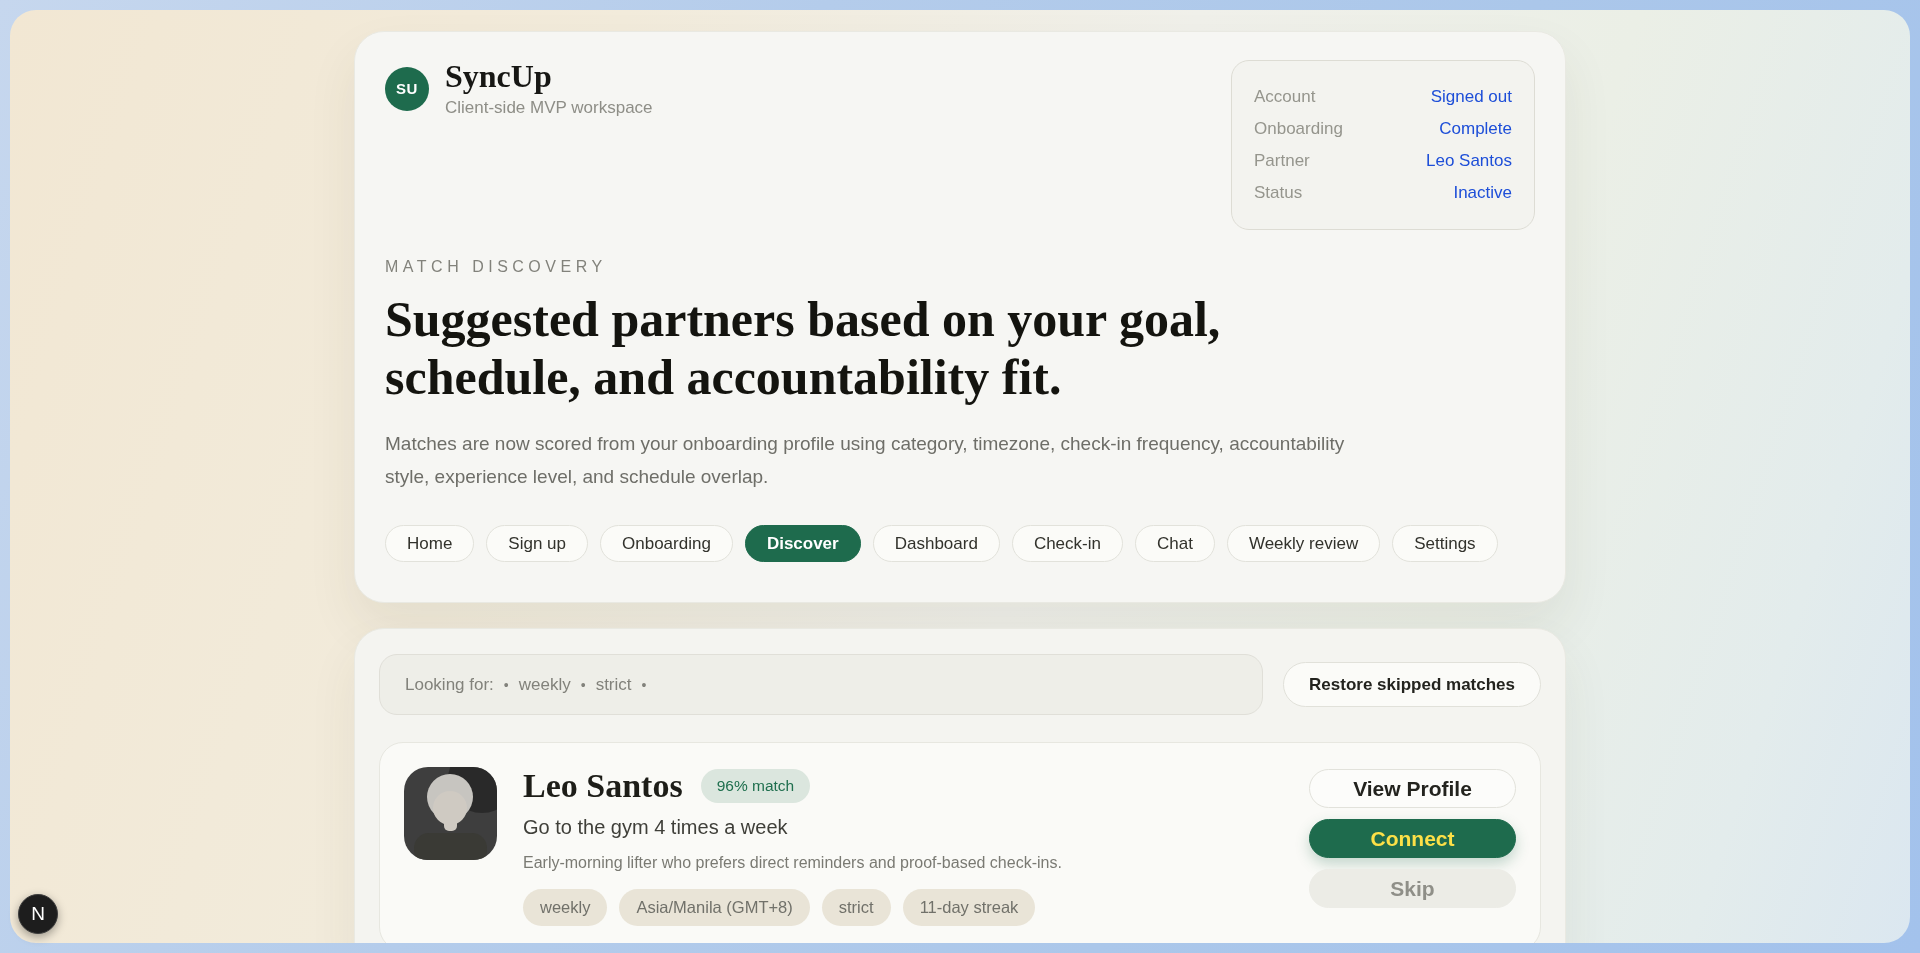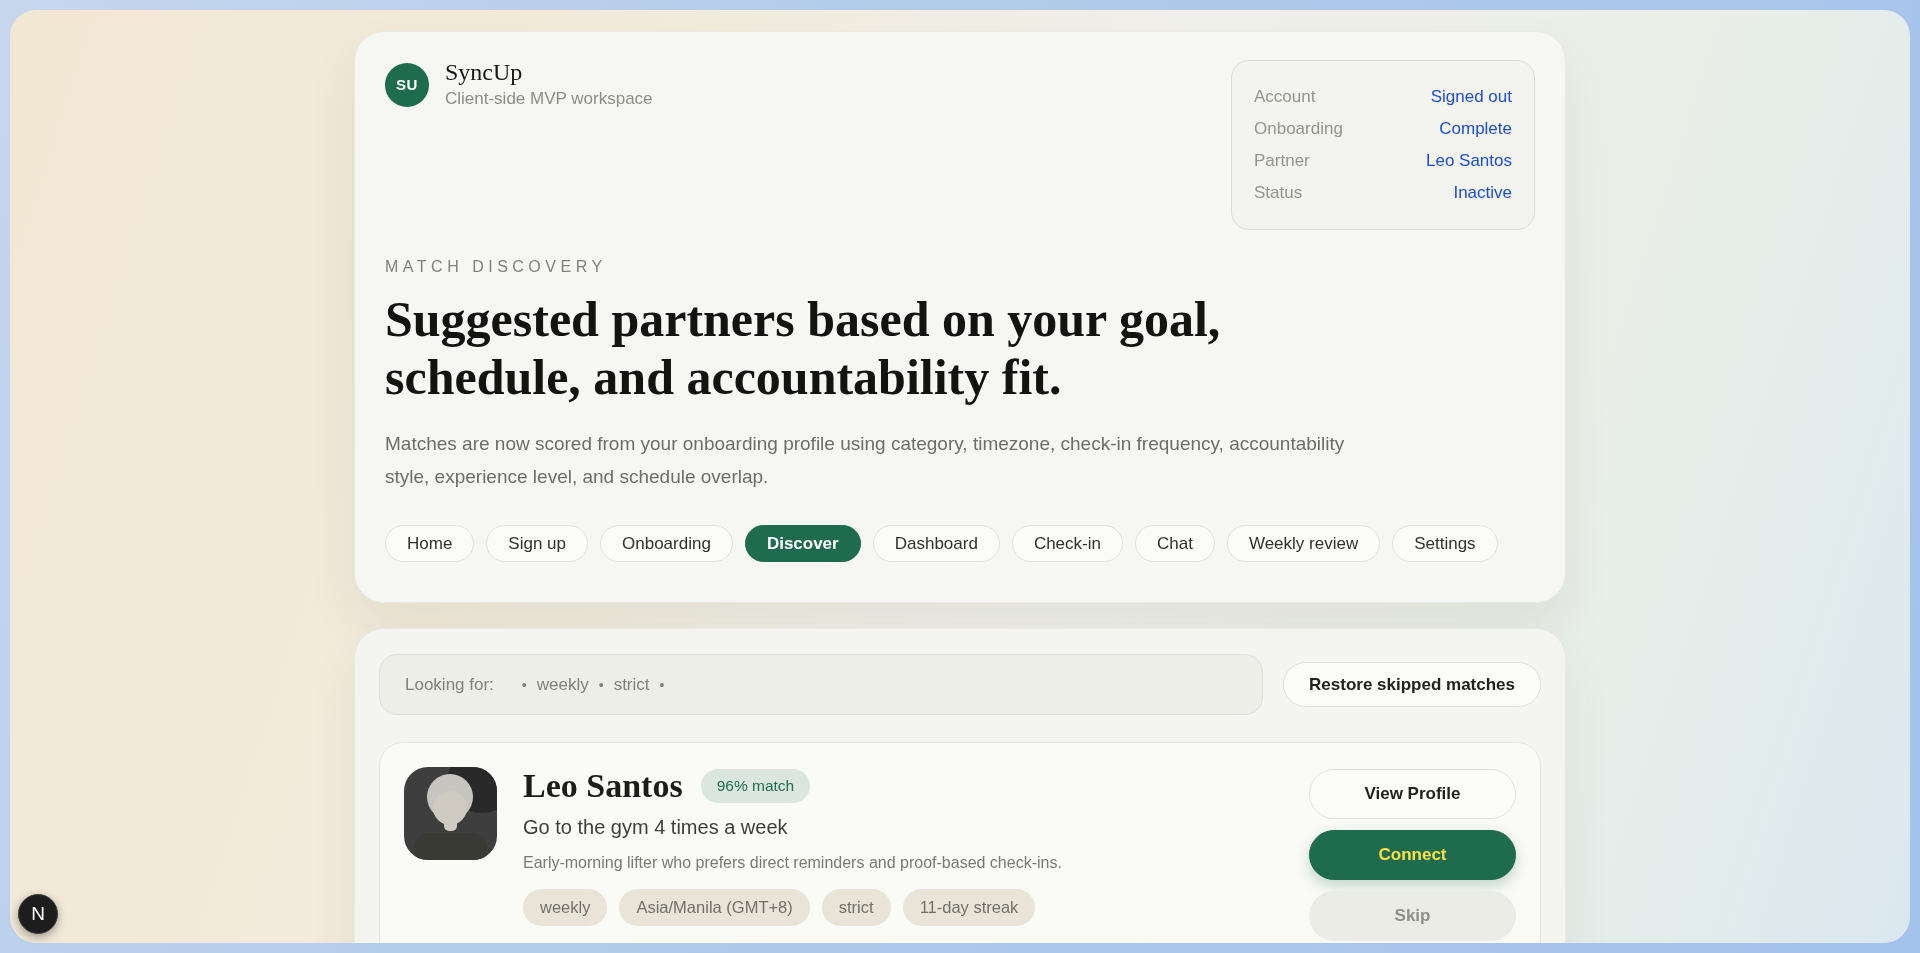--- a/index.html
+++ b/index.html
@@ -22,21 +22,21 @@
     background: #f6f6f3; border: 1px solid #e9e9e2; border-radius: 30px;
     padding: 28px 30px 40px 30px; box-shadow: 0 24px 50px rgba(70,70,40,.08);
   }
   .header-top { display: flex; justify-content: space-between; align-items: flex-start; }
   .brand { display: flex; gap: 16px; align-items: center; }
   .brand-logo {
     width: 44px; height: 44px; border-radius: 50%; background: #1e6b4d; color: #fff;
     font-weight: bold; font-size: 15px; letter-spacing: .5px;
     display: flex; align-items: center; justify-content: center; flex: none;
   }
-  .brand-name { font-family: "Liberation Serif", serif; font-size: 24px; font-weight: 400; color: #171714; line-height: 1.05; }
+  .brand-name { font-family: "Liberation Serif", serif; font-size: 32px; font-weight: 700; color: #171714; line-height: 1.05; }
   .brand-tagline { font-size: 17px; color: #8e8e87; margin-top: 4px; }
 
   .status-panel {
     width: 304px; background: #f3f3ef; border: 1px solid #dddcd4; border-radius: 18px;
     padding: 14px 22px;
   }
   .status-row { display: flex; justify-content: space-between; align-items: center; margin: 12px 0; font-size: 17px; }
   .status-label { color: #95958d; }
   .status-value { color: #1d4ed8; font-weight: normal; }
 
@@ -59,21 +59,21 @@
   .section-card {
     margin-top: 25px; background: #f4f4f0; border: 1px solid #e9e9e2; border-radius: 30px;
     padding: 25px 24px; box-shadow: 0 24px 50px rgba(70,70,40,.07);
   }
   .filter-row { display: flex; gap: 20px; align-items: center; }
   .filter-bar {
     flex: 1; height: 61px; background: #eeeee8; border: 1px solid #e0dfd8; border-radius: 18px;
     display: flex; align-items: center; padding: 0 25px; font-size: 17px; color: #82827b;
     cursor: pointer;
   }
-  .filter-label { margin-right: 18px; }
+  .filter-label { }
   .filter-bullet { margin: 0 10px; font-size: 14px; color: #82827b; }
   .restore-btn {
     flex: none; height: 45px; padding: 0 25px; border-radius: 999px; background: #fbfbf8;
     border: 1px solid #e1e1da; font-size: 17px; font-weight: 600; color: #23231e;
     font-family: inherit; cursor: pointer;
   }
 
   .matches { display: flex; flex-direction: column; gap: 16px; margin-top: 27px; }
   .match-card {
     background: #fafaf7; border: 1px solid #e7e7e0; border-radius: 24px;
@@ -88,21 +88,21 @@
   .name-row { display: flex; align-items: center; gap: 18px; }
   .match-name { font-family: "Liberation Serif", serif; font-size: 34px; font-weight: 600; color: #1d1d18; line-height: 1.1; }
   .score-badge { background: #dbe6de; color: #1f6f4e; font-size: 15.5px; padding: 8px 16px; border-radius: 999px; flex: none; }
   .goal { margin-top: 11px; font-size: 20px; color: #3f3f39; }
   .desc { margin-top: 15px; font-size: 16px; color: #7a7a73; }
   .tags { margin-top: 17px; display: flex; gap: 12px; flex-wrap: wrap; }
   .tag { background: #e9e4d7; color: #71716a; font-size: 16.5px; padding: 9px 17px; border-radius: 999px; }
 
   .actions { width: 207px; flex: none; display: flex; flex-direction: column; gap: 11px; padding-top: 2px; }
   .btn {
-    height: 50px; border-radius: 999px; font-size: 17px; font-weight: 600; font-family: inherit;
+    height: 39px; border-radius: 999px; font-size: 21px; font-weight: 600; font-family: inherit;
     cursor: pointer; display: flex; align-items: center; justify-content: center;
   }
   .btn-outline { background: #fcfcfa; border: 1px solid #e2e2db; color: #23231e; }
   .btn-primary { background: #1e6b4d; border: 1px solid #1e6b4d; color: #fde047; box-shadow: 0 6px 14px rgba(30,107,77,.25); }
   .btn-ghost   { background: #ecece6; border: 1px solid #ecece6; color: #8f8f88; }
 
   .dev-badge {
     position: absolute; left: 18px; bottom: 19px; width: 40px; height: 40px; z-index: 20;
     border-radius: 50%; background: #1d1d1d; border: 1px solid #3d3d3d; color: #fff;
     display: flex; align-items: center; justify-content: center;

